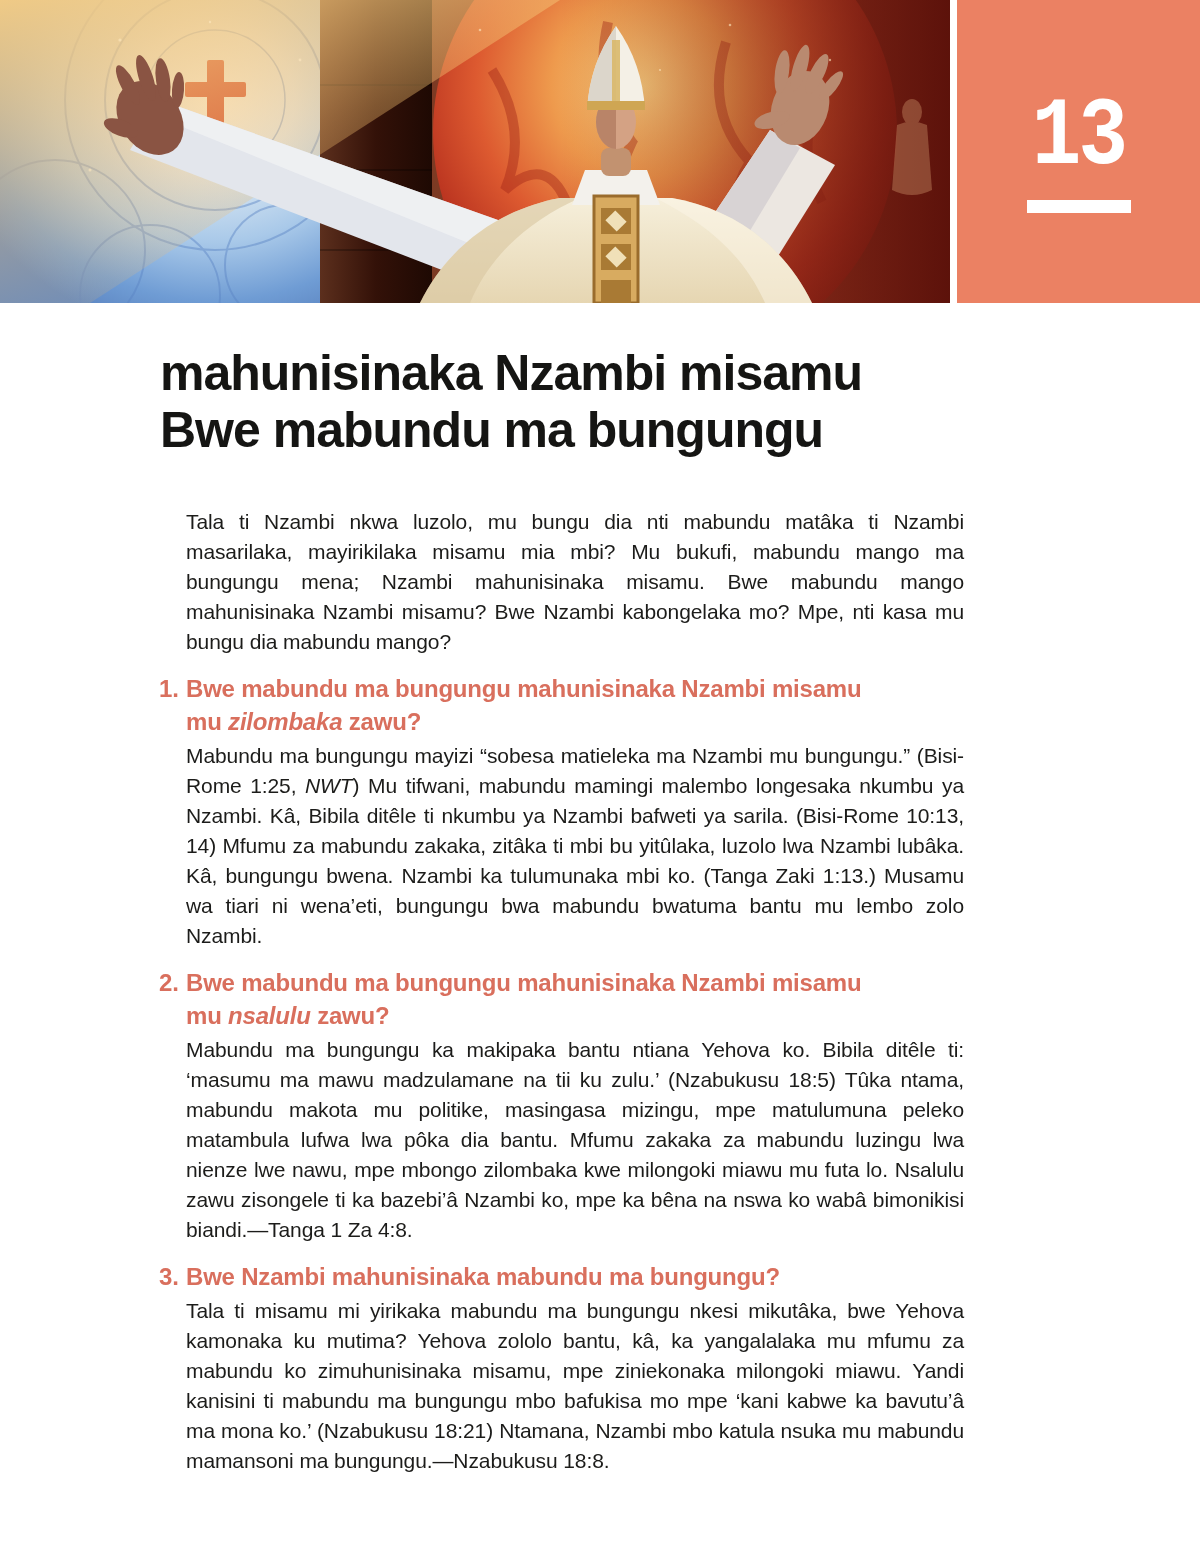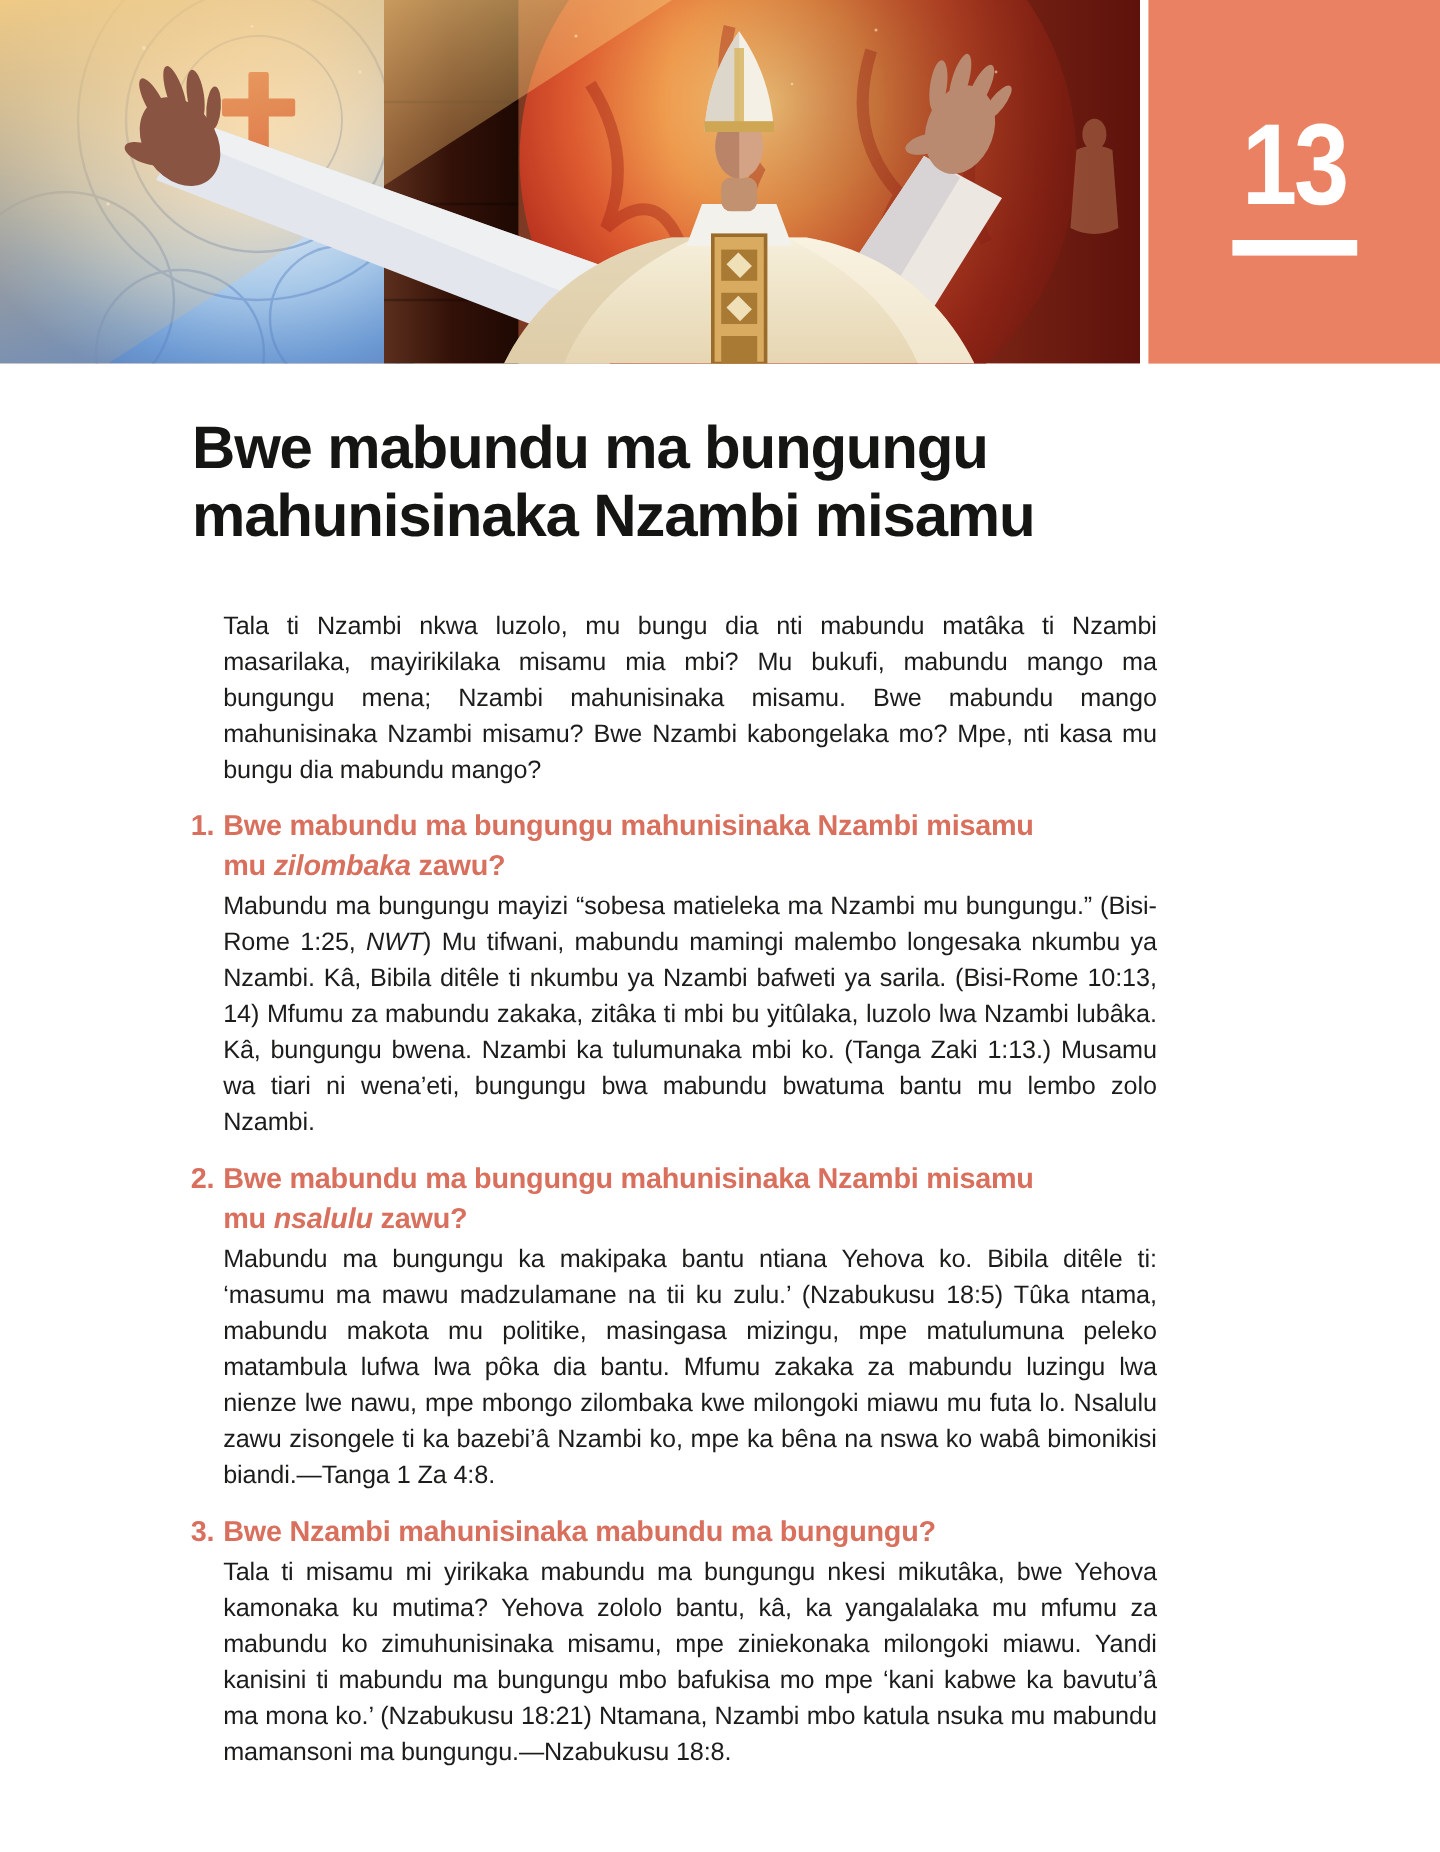--- a/index.html
+++ b/index.html
@@ -8,20 +8,21 @@
     background:#fff;overflow:hidden;
     font-family:"Liberation Sans",sans-serif;color:#1c1c1a;
   }
   
   .header{position:relative;height:303px;background:#fff;}
   .photo{position:absolute;left:0;top:0;width:950px;height:303px;overflow:hidden;}
   .photo svg{display:block;}
   .chapter-block{
     position:absolute;left:957px;top:0;width:243px;height:303px;
     background:var(--accent-block,#EB8163);
+    font-family:Liberation Mono, monospace;
   }
   .chapter-num{
     position:absolute;top:100px;left:0;width:100%;text-align:center;
     font-weight:bold;font-size:96px;line-height:76px;color:#fff;letter-spacing:-3px;
   }
   .chapter-num span{display:inline-block;transform:scaleX(.86);}
   .chapter-rule{
     position:absolute;top:200px;left:50%;transform:translateX(-50%);
     width:104px;height:13px;background:#fff;
   }
@@ -213,22 +214,22 @@
       </svg>
     </div>
 
     <div class="chapter-block">
       <div class="chapter-num"><span>13</span></div>
       <div class="chapter-rule"></div>
     </div>
   </div>
 
   <h1 class="title">
+    <div>mahunisinaka Nzambi misamu</div>
     <div>Bwe mabundu ma bungungu</div>
-    <div>mahunisinaka Nzambi misamu</div>
   </h1>
 
   <div class="content">
 
     <p class="body-par">Tala ti Nzambi nkwa luzolo, mu bungu dia nti mabundu matâka ti Nzambi masarilaka, mayirikilaka misamu mia mbi? Mu bukufi, mabundu mango ma bungungu mena; Nzambi mahunisinaka misamu. Bwe mabundu mango mahunisinaka Nzambi misamu? Bwe Nzambi kabongelaka mo? Mpe, nti kasa mu bungu dia mabundu mango?</p>
 
     <div>
       <div class="sec-head">
         <span class="sec-num">1.</span>
         <div>Bwe mabundu ma bungungu mahunisinaka Nzambi misamu</div>

